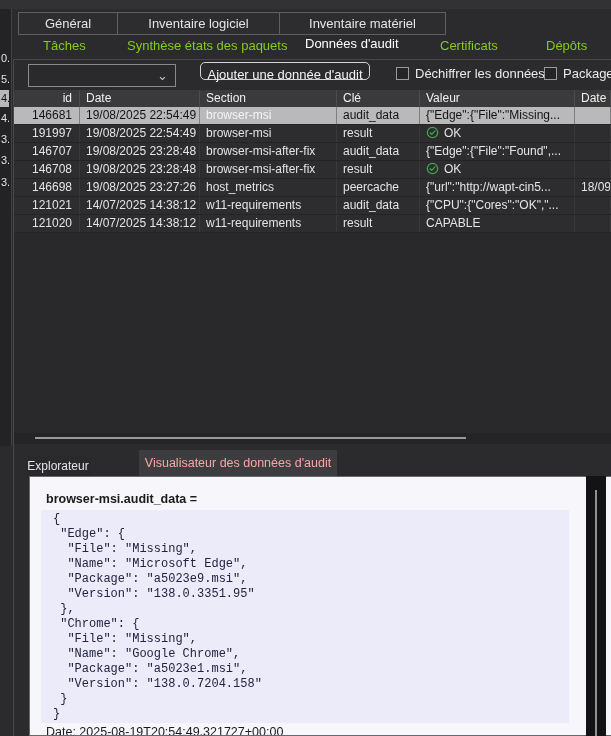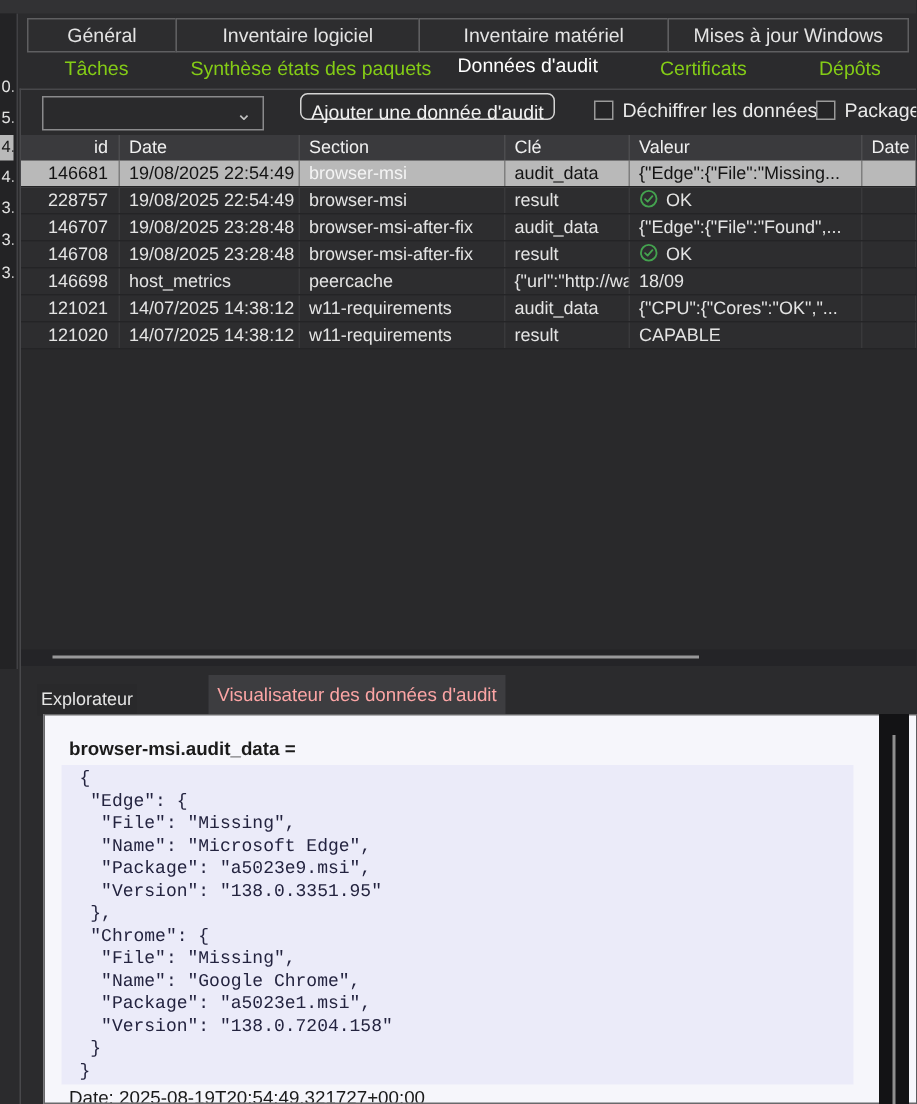--- a/index.html
+++ b/index.html
@@ -81,21 +81,20 @@
     <div class="stub-row" style="top:101px">4..</div>
     <div class="stub-row" style="top:122px">3..</div>
     <div class="stub-row" style="top:143px">3..</div>
     <div class="stub-row" style="top:165px">3..</div>
   </div>
 
   <div class="tabs-row1">
     <div class="tab1" style="width:100px">Général</div>
     <div class="tab1" style="width:163px">Inventaire logiciel</div>
     <div class="tab1" style="width:167px">Inventaire matériel</div>
-    <div class="tab1" style="width:161px">Mises à jour Windows</div>
   </div>
   <div class="tab2" style="left:43px">Tâches</div>
   <div class="tab2" style="left:127px">Synthèse états des paquets</div>
   <div class="tab2 selected" style="left:305px">Données d'audit</div>
   <div class="tab2" style="left:440px">Certificats</div>
   <div class="tab2" style="left:546px">Dépôts</div>
 
   <div class="panel-edge"></div>
 
   <div class="combo">
@@ -121,21 +120,21 @@
     <div class="tr selected">
       <div class="td r">146681</div>
       <div class="td">19/08/2025 22:54:49</div>
       <div class="td sec">browser-msi</div>
       <div class="td">audit_data</div>
       <div class="td">{"Edge":{"File":"Missing...</div>
       <div class="td"></div>
     </div>
 
     <div class="tr">
-      <div class="td r">228757</div>
+      <div class="td r">191997</div>
       <div class="td">19/08/2025 22:54:49</div>
       <div class="td sec">browser-msi</div>
       <div class="td">result</div>
       <div class="td"><span class="ok-icon"><svg viewBox="0 0 16 16" width="13" height="13">
               <circle cx="8" cy="8" r="6.4" fill="none" stroke="#44a24f" stroke-width="1.5"></circle>
               <path d="M5 8.3 L7.1 10.3 L11 5.9" fill="none" stroke="#44a24f" stroke-width="1.5" stroke-linecap="round" stroke-linejoin="round"></path>
             </svg></span><span>OK</span></div>
       <div class="td"></div>
     </div>
 
@@ -155,20 +154,21 @@
       <div class="td">result</div>
       <div class="td"><span class="ok-icon"><svg viewBox="0 0 16 16" width="13" height="13">
               <circle cx="8" cy="8" r="6.4" fill="none" stroke="#44a24f" stroke-width="1.5"></circle>
               <path d="M5 8.3 L7.1 10.3 L11 5.9" fill="none" stroke="#44a24f" stroke-width="1.5" stroke-linecap="round" stroke-linejoin="round"></path>
             </svg></span><span>OK</span></div>
       <div class="td"></div>
     </div>
 
     <div class="tr">
       <div class="td r">146698</div>
+      <div class="td">19/08/2025 23:27:26</div>
       <div class="td sec">host_metrics</div>
       <div class="td">peercache</div>
       <div class="td">{"url":"http://wapt-cin5...</div>
       <div class="td">18/09</div>
     </div>
 
     <div class="tr">
       <div class="td r">121021</div>
       <div class="td">14/07/2025 14:38:12</div>
       <div class="td sec">w11-requirements</div>

